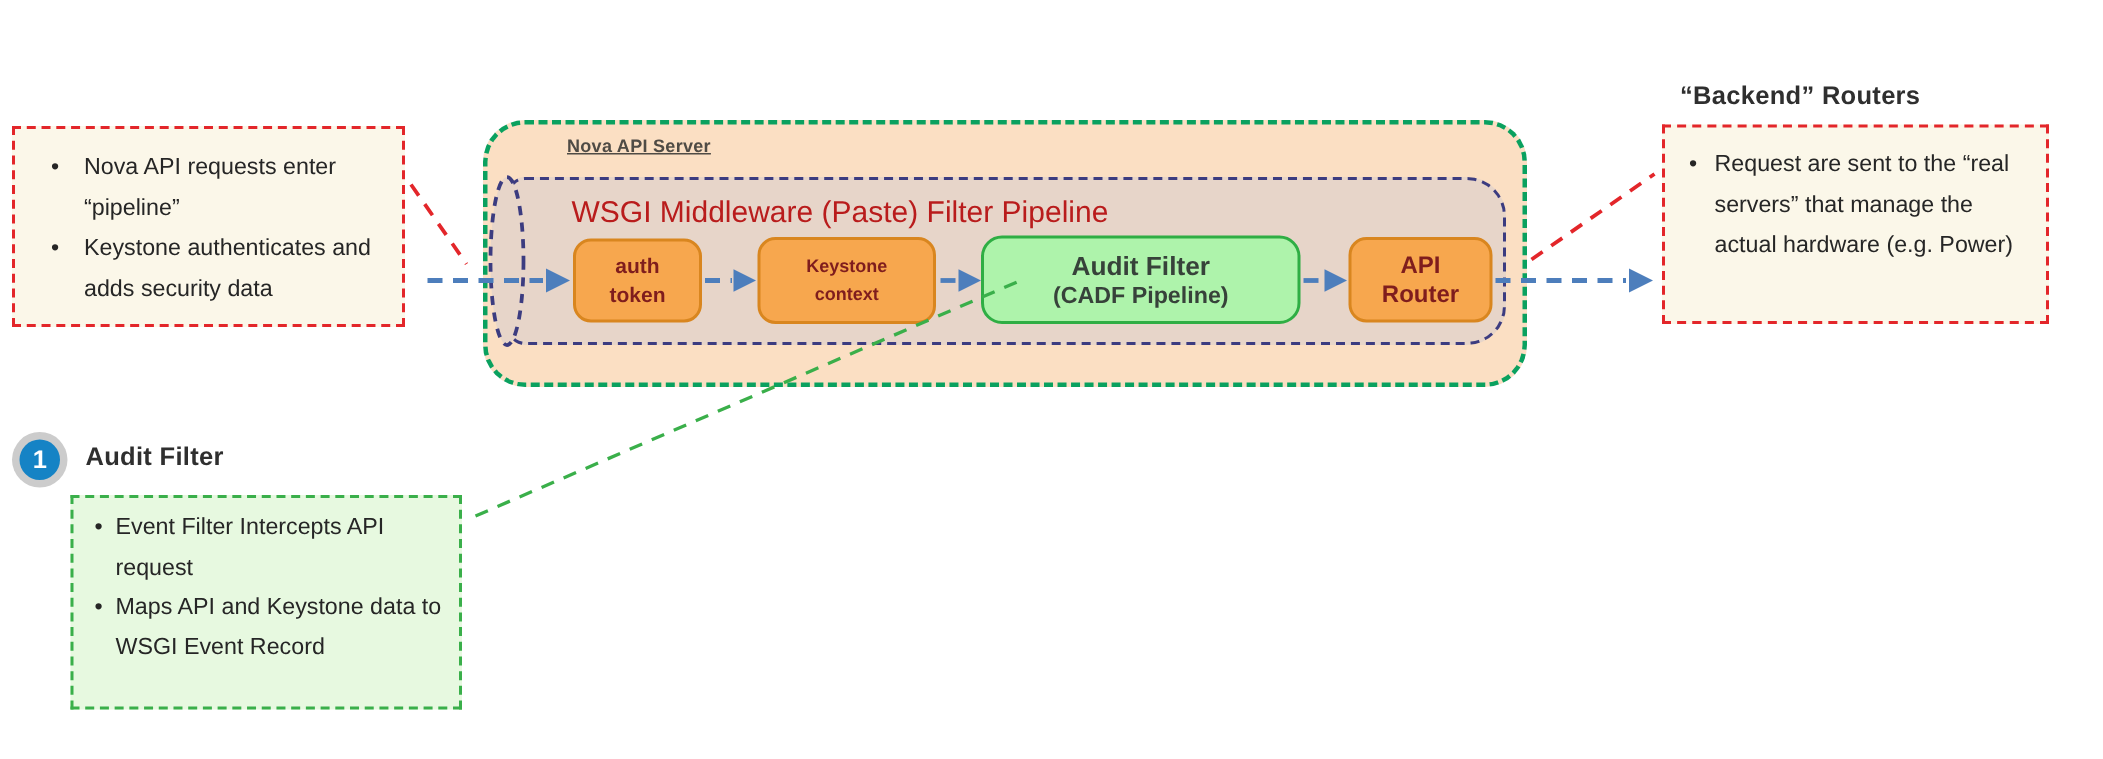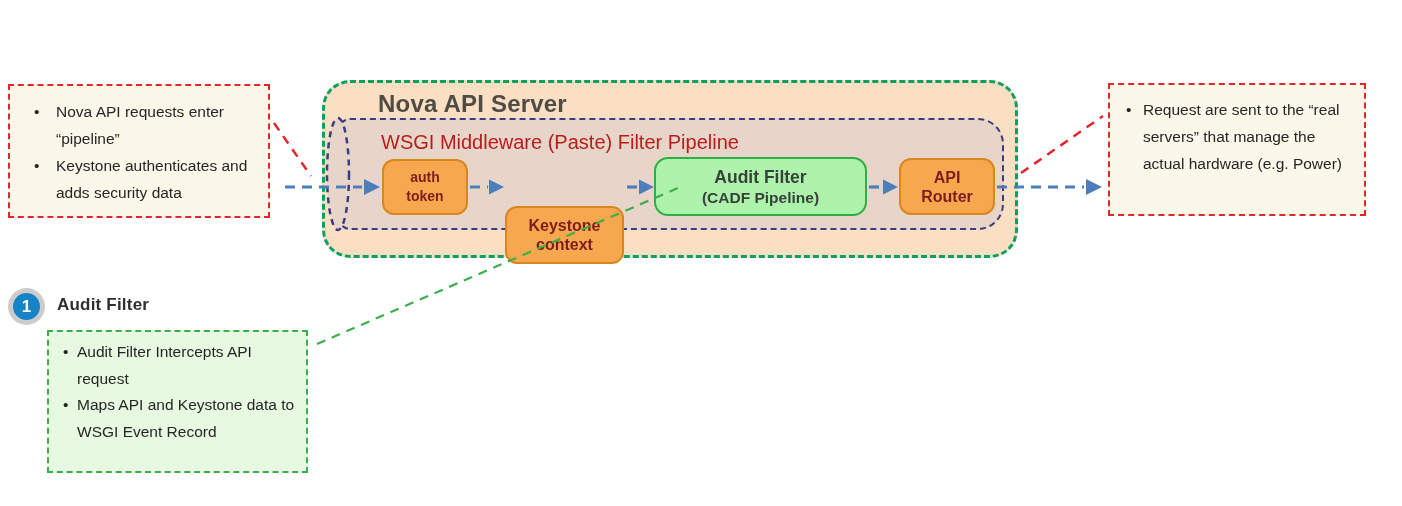--- a/index.html
+++ b/index.html
@@ -23,43 +23,43 @@
   }
   .bullet::before{content:"•";position:absolute;left:6px;top:0;color:#262626;}
   .green .bullet{line-height:26.5px;}
   
   #nova-box{
     position:absolute;left:322px;top:80px;width:696px;height:178px;
     background:#fbdfc3;border:3px dashed #0aa15f;border-radius:28px;
     box-sizing:border-box;
   }
   #nova-title{
-    position:absolute;left:378px;top:90px;font-weight:bold;font-size:24px;
-    color:#4f4b45;letter-spacing:.2px;
+    position:absolute;left:378px;top:90px;font-weight:bold;font-size:12px;
+    color:#4f4b45;letter-spacing:.2px;text-decoration:underline;
   }
   
   #wsgi-box{
     position:absolute;left:338px;top:118px;width:666px;height:112px;
     background:#e7d5c9;border:2px dashed #3c3c80;
     border-radius:12px 26px 26px 12px;box-sizing:border-box;
   }
   #wsgi-label{
     position:absolute;left:381px;top:131px;font-size:20px;color:#b91c1c;
     font-weight:400;
   }
   .filter{
     position:absolute;box-sizing:border-box;border-radius:12px;
     display:flex;flex-direction:column;align-items:center;justify-content:center;
     text-align:center;font-weight:bold;
   }
   .filter.orange{background:#f7a74e;border:2px solid #d9861f;color:#7f1d1d;}
   .filter.greenbox{background:#aef3ab;border:2px solid #2fae44;color:#37423a;border-radius:14px;}
   .filter .l1,.filter .l2{display:block;}
   #filter-auth{left:382px;top:159px;width:86px;height:56px;font-size:14px;line-height:19px;}
-  #filter-keystone{left:505px;top:158px;width:119px;height:58px;font-size:16px;line-height:19px;margin-top:48px;}
+  #filter-keystone{left:505px;top:158px;width:119px;height:58px;font-size:12px;line-height:19px;}
   #filter-audit{left:654px;top:157px;width:213px;height:59px;}
   #filter-audit .l1{font-size:17.5px;line-height:22px;}
   #filter-audit .l2{font-size:15.5px;line-height:20px;}
   #filter-router{left:899px;top:158px;width:96px;height:57px;font-size:16px;line-height:19px;}
   
   #audit-badge{
     position:absolute;left:8px;top:288px;width:37px;height:37px;border-radius:50%;
     background:#cccccc;display:flex;align-items:center;justify-content:center;
   }
   #audit-badge .inner{
@@ -135,30 +135,31 @@
     <line x1="317" y1="344" x2="678" y2="188" stroke="#3aaf4a" stroke-width="2.2" stroke-dasharray="9 7"></line>
   </svg>
 
   <div id="note-incoming" class="notebox">
     <ul class="bullets">
       <li class="bullet">Nova API requests enter “pipeline”</li>
       <li class="bullet">Keystone authenticates and adds security data</li>
     </ul>
   </div>
 
+  <div id="heading-backend" class="heading">“Backend” Routers</div>
   <div id="note-backend" class="notebox">
     <ul class="bullets">
       <li class="bullet">Request are sent to the “real servers” that manage the actual hardware (e.g. Power)</li>
     </ul>
   </div>
 
   <div id="audit-badge">
     <span class="inner">1</span>
   </div>
   <div id="heading-audit" class="heading">Audit Filter</div>
   <div id="note-audit" class="notebox green">
     <ul class="bullets">
-      <li class="bullet">Audit Filter Intercepts API request</li>
+      <li class="bullet">Event Filter Intercepts API request</li>
       <li class="bullet">Maps API and Keystone data to WSGI Event Record</li>
     </ul>
   </div>
 
 </div>
 
 </body></html>

